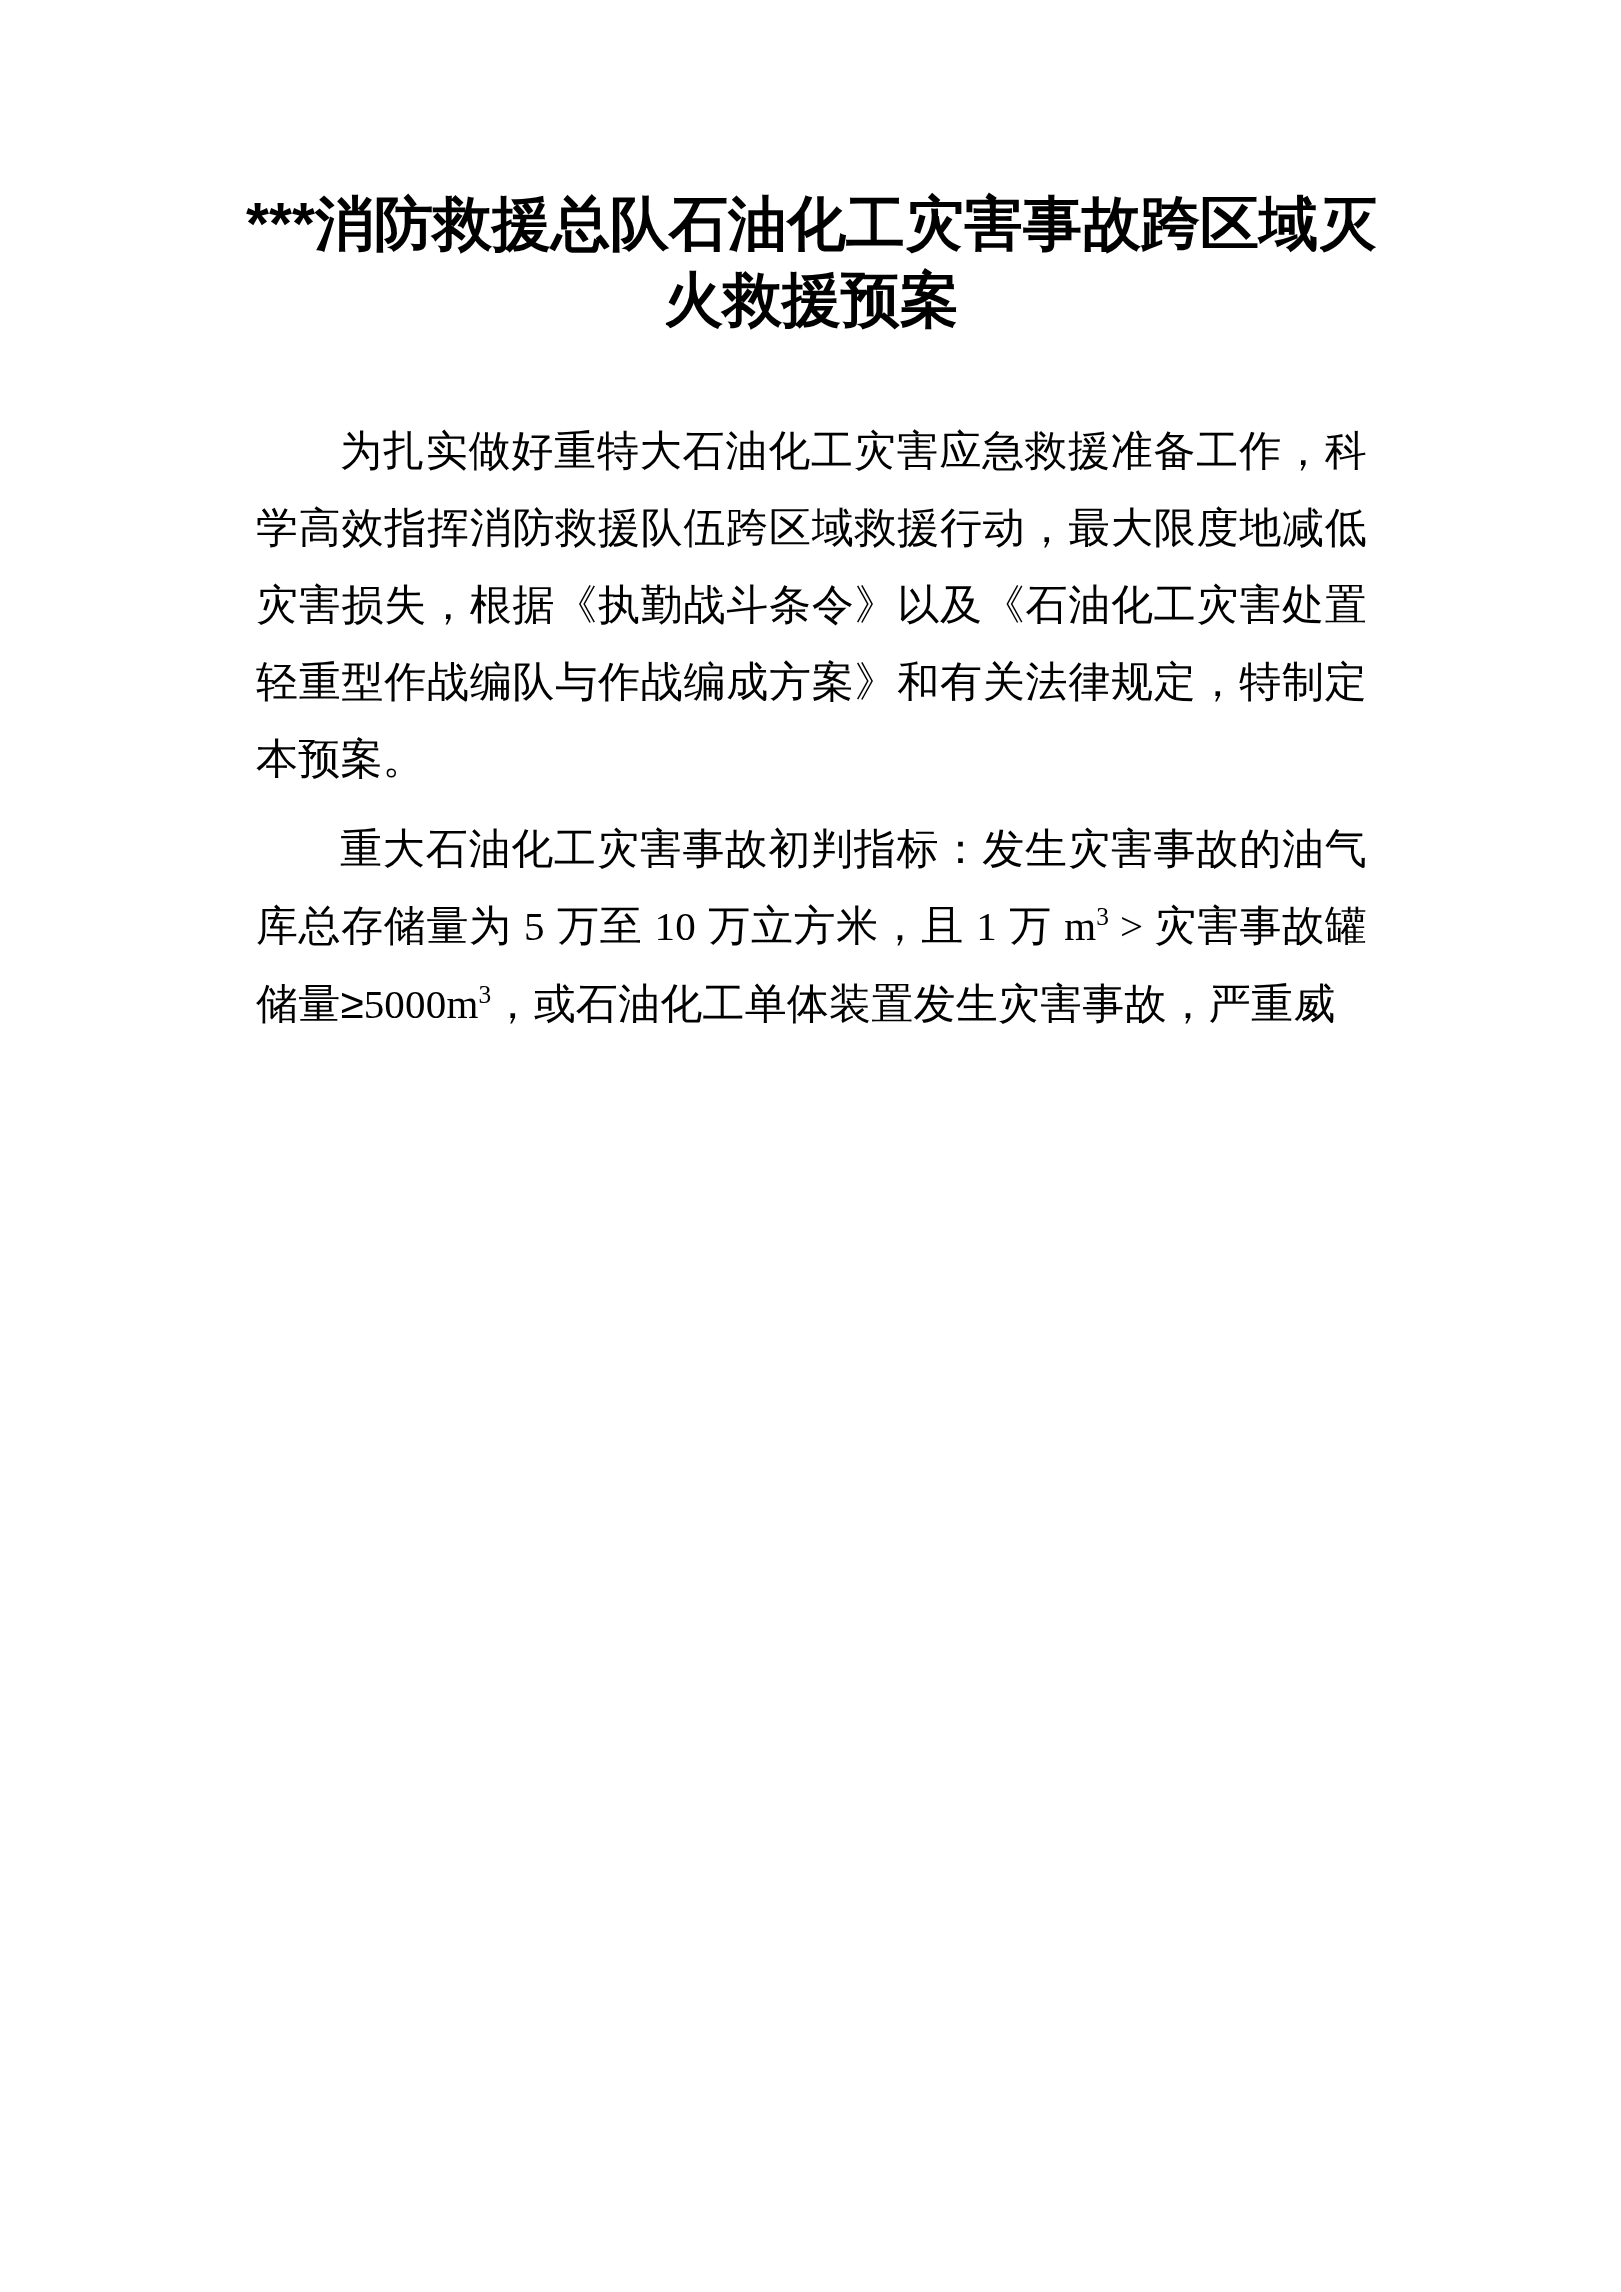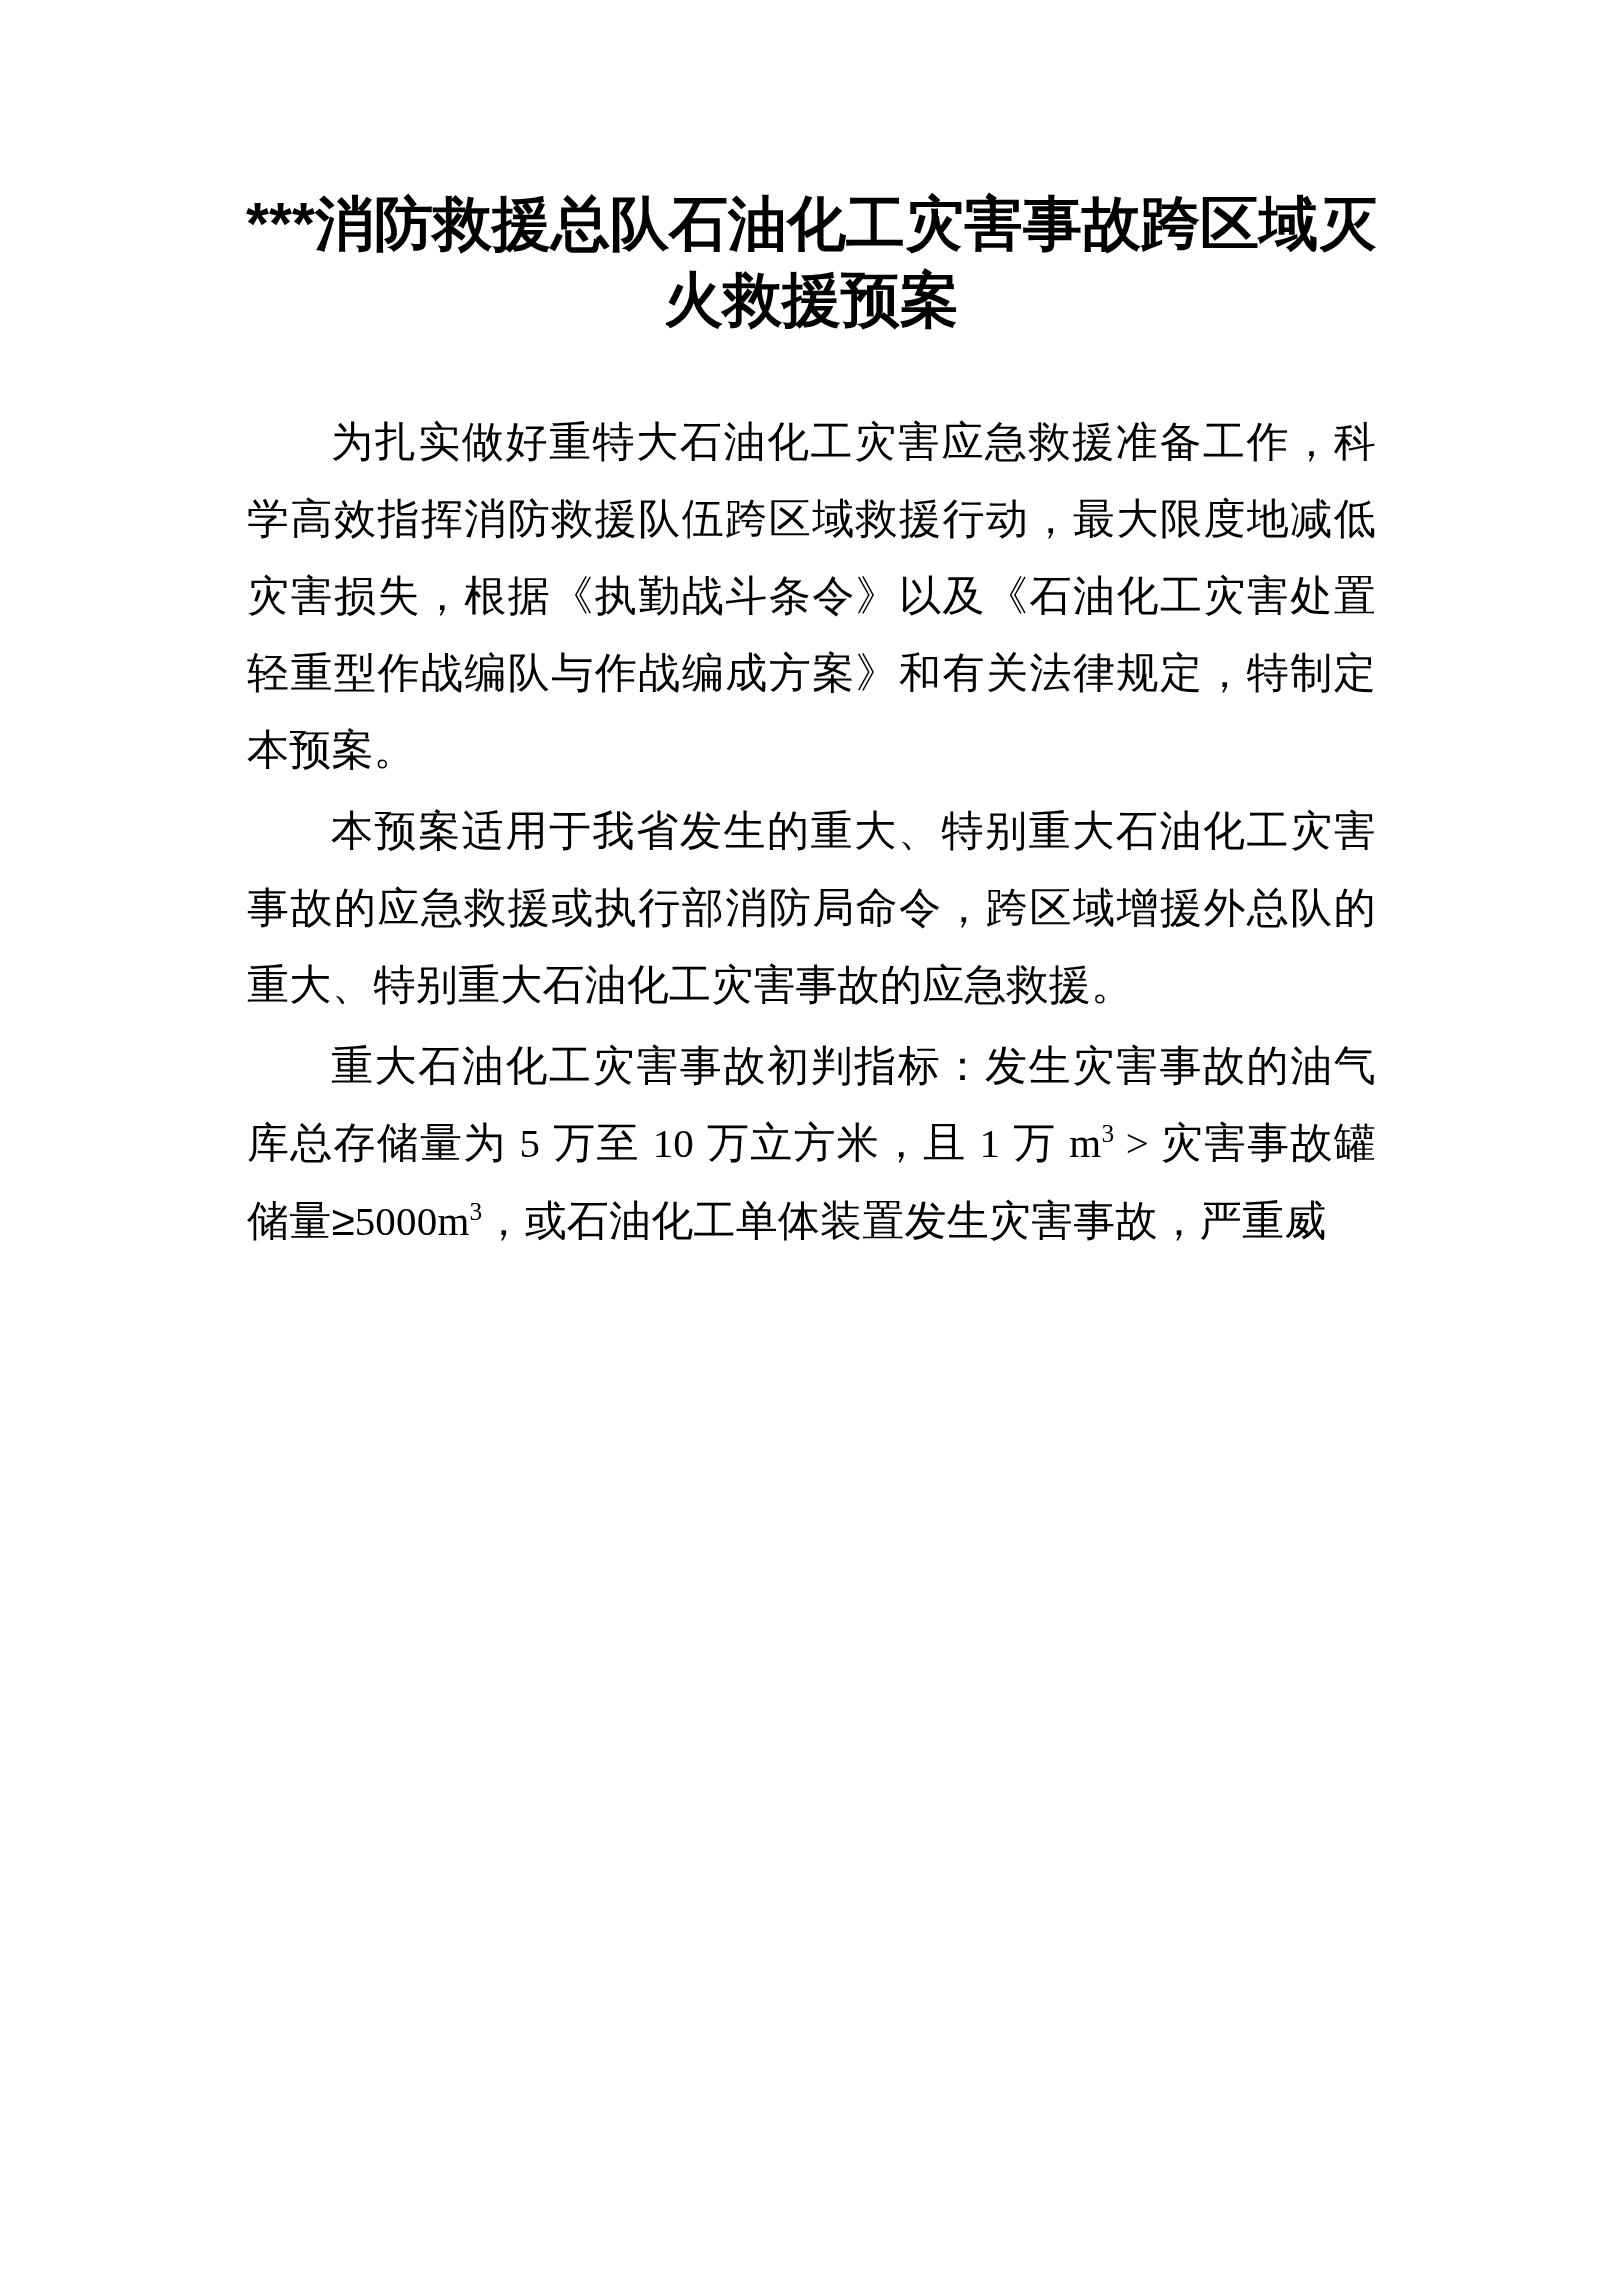--- a/index.html
+++ b/index.html
@@ -37,21 +37,21 @@
     text-align: center;
     letter-spacing: 0px;
     padding-top: 186px;
     white-space: pre-line;
   }
 
   
   .gap-after-title { height: 61px; }
 
   p.body-par {
-    margin: 4px;
+    margin: 13px;
     padding: 0;
     font-family: "Liberation Sans", "DejaVu Sans", sans-serif;
     font-size: 42px;
     line-height: 77px;
     text-align: justify;
     text-justify: inter-ideograph;
     text-indent: 84px;
     letter-spacing: 0.2px;
   }
 
@@ -85,19 +85,18 @@
 
     <h1 class="doc-title">***消防救援总队石油化工灾害事故跨区域灭火救援预案</h1>
 
     <div class="gap-after-title"></div>
 
     <p class="body-par">为扎实做好重特大石油化工灾害应急救援准备工作，科学高效指挥消防救援队伍跨区域救援行动，最大限度地减低灾害损失，根据《执勤战斗条令》以及《石油化工灾害处置轻重型作战编队与作战编成方案》和有关法律规定，特制定本预案。</p>
 
 
 
 
-    <p class="body-par">本预案适用于我省发生的重大、特别重大石油化工灾害事故的应急救援或执行部消防局命令，跨区域增援外总队的重大、特别重大石油化工灾害事故的应急救援。</p>
 
     <p class="body-par"><span>重大石油化工灾害事故初判指标：发生灾害事故的油气库总存储量为 </span><span class="num">5</span><span> 万至 </span><span class="num">10</span><span> 万立方米，且 </span><span class="num">1</span><span> 万 </span><span class="num"><span>m</span><sup>3</sup></span><span class="num"> &gt; </span><span>灾害事故罐储量≥</span><span class="num">5000</span><span class="num"><span>m</span><sup>3</sup></span><span>，或石油化工单体装置发生灾害事故，严重威</span></p>
 
   </div>
 </div>
 
 
 </body></html>

